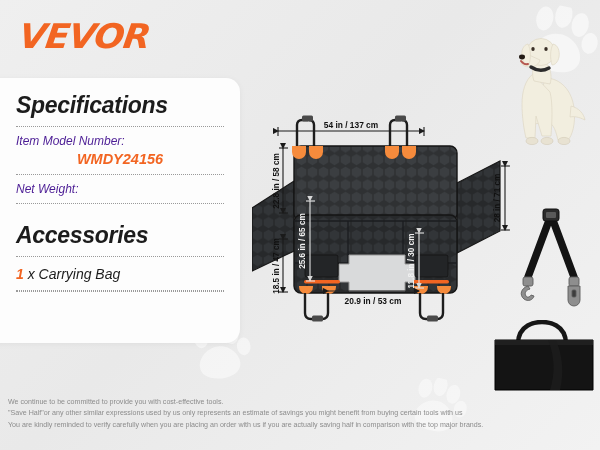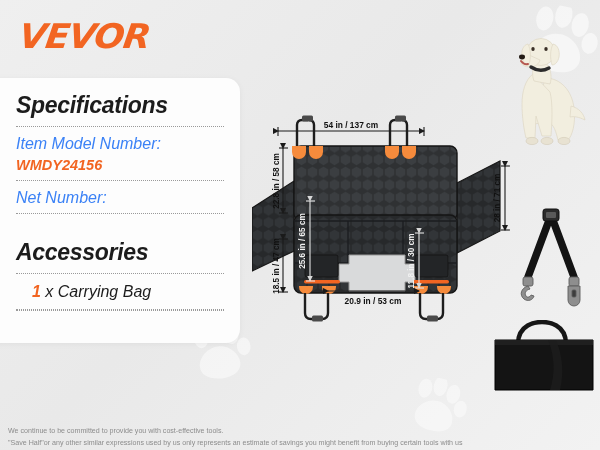--- a/index.html
+++ b/index.html
@@ -31,38 +31,38 @@
     border-radius:14px;
     box-shadow:0 1px 6px rgba(0,0,0,.05);
     padding:10px 16px 6px 34px;
   }
   .spec-head {
     font-size:23px; font-style:italic; font-weight:bold;
     color:#1c1c1c; letter-spacing:-.3px; margin:4px 0 7px;
   }
   .divider { border-top:1.6px dotted #9a9a9a; height:0; }
   .row { padding:6px 0 5px; }
-  .lbl { font-size:16px; font-style:italic; color:#3b82f6; line-height:1.35; }
-  .val { font-size:14.5px; font-style:italic; font-weight:bold; color:#F26522; line-height:1.4; }
-  .acc-row { padding:9px 0 8px; font-size:16px; font-style:italic; color:#1c1c1c;margin-left:16px; }
+  .lbl { font-size:12px; font-style:italic; color:#4c1d95; line-height:1.35; }
+  .val { font-size:14.5px; font-style:italic; font-weight:bold; color:#F26522; line-height:1.4;text-align:center; }
+  .acc-row { padding:9px 0 8px; font-size:14px; font-style:italic; color:#1c1c1c; }
   .acc-row .qty { color:#F26522; font-weight:bold; font-style:italic; }
 
   
   #diagram { position:absolute; left:252px; top:103px; width:260px; height:225px; }
   #diagram svg { display:block; }
 
   
   #dog-photo  { position:absolute; left:505px; top:22px;  width:92px; height:128px; }
   #harness    { position:absolute; left:512px; top:205px; width:78px; height:105px; }
   #bag        { position:absolute; left:492px; top:320px; width:104px; height:72px; }
   .ph svg { display:block; }
 
   
   #footer {
-    position:absolute; left:8px; bottom:1px; width:590px;
+    position:absolute; left:8px; bottom:19px; width:590px;
     font-size:7.1px; color:#8c8c8c; line-height:1.62;
     font-family:"Liberation Sans", sans-serif;
   }
   #footer p { white-space:nowrap; }
 </style>
 </head>
 <body>
 
 <div class="paw" style="left:520px;top:6px;transform:rotate(12deg);">
   <svg width="78" height="74" viewBox="0 0 78 74">
@@ -105,25 +105,25 @@
   <div class="spec-head">Specifications</div>
   <div class="divider"></div>
 
   <div class="row">
     <div class="lbl">Item Model Number:</div>
     <div class="val">WMDY24156</div>
   </div>
   <div class="divider"></div>
 
   <div class="row">
-    <div class="lbl">Net Number:</div>
+    <div class="lbl">Net Weight:</div>
   </div>
   <div class="divider"></div>
 
-  <div class="spec-head" style="margin-top:25px;">Accessories</div>
+  <div class="spec-head" style="margin-top:18px;">Accessories</div>
   <div class="divider"></div>
 
   <div class="acc-row">
     <span class="qty">1</span><span> x Carrying Bag</span>
   </div>
   <div class="divider"></div>
 
   <div class="divider"></div>
 </div>
 
@@ -326,13 +326,14 @@
   <path d="M3 20 h98 v50 h-98 z" fill="#141414" stroke="#000" stroke-width="1"></path>
   <path d="M3 20 h98 v5 h-98 z" fill="#1f1f1f"></path>
 
   <path d="M64 20 q10 24 4 50 h-10 q8 -26 -2 -50 z" fill="#1d1d1d" opacity=".8"></path>
 </svg>
 </div>
 
 <div id="footer">
   <p>We continue to be committed to provide you with cost-effective tools.</p>
   <p>"Save Half"or any other similar expressions used by us only represents an estimate of savings you might benefit from buying certain tools with us</p>
+  <p>You are kindly reminded to verify carefully when you are placing an order with us if you are actually saving half in comparison with the top major brands.</p>
 </div>
 
 </body></html>

